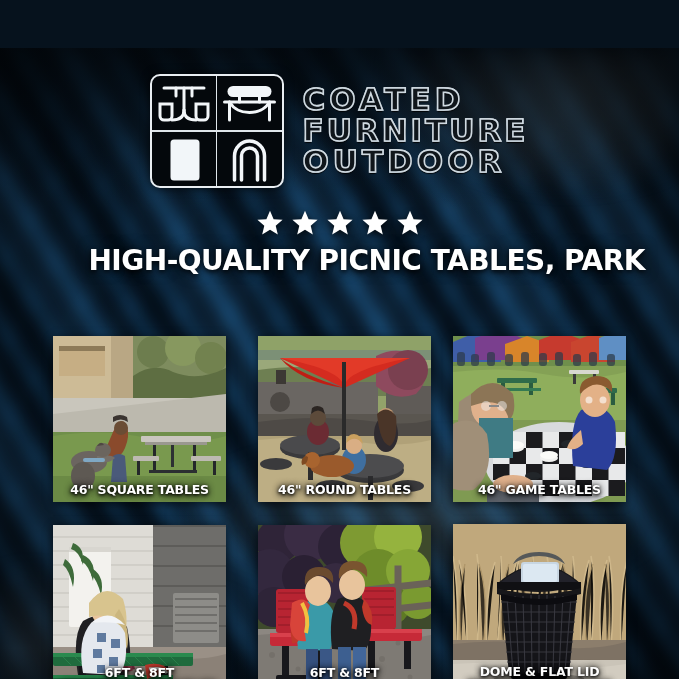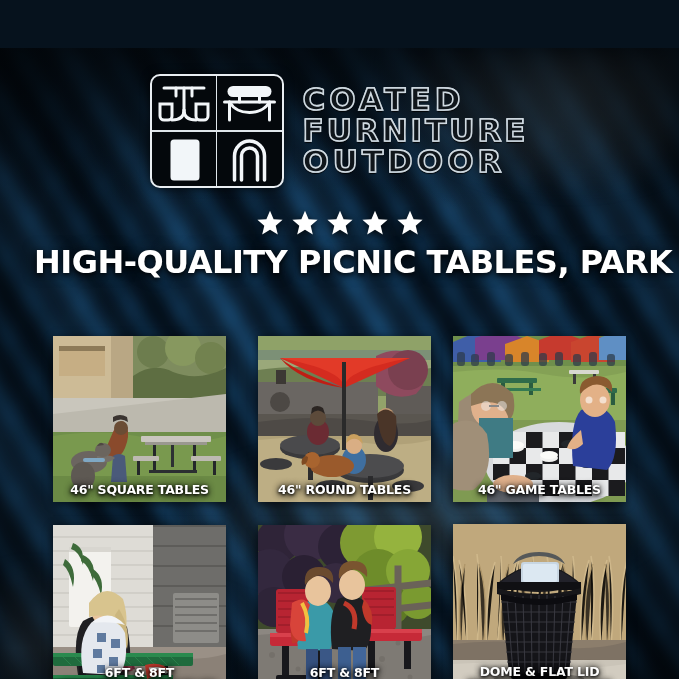--- a/index.html
+++ b/index.html
@@ -119,21 +119,21 @@
     width:28px;height:28px;display:block;color:#ffffff;
     filter:drop-shadow(0 2px 3px rgba(0,0,0,.75));
   }
 
   
   .headline{
     position:absolute;left:34px;right:34px;top:198px;
     text-align:right;
     font-family:"DejaVu Sans",sans-serif;
     font-weight:700;
-    font-size:32px;
+    font-size:28px;
     line-height:1.06;
     letter-spacing:-.5px;
     color:#ffffff;
     text-shadow:0 2px 5px rgba(0,0,0,.85), 0 0 14px rgba(0,0,0,.55);
   }
   .headline .hl{display:block;white-space:nowrap;}
 
   
   .grid{position:absolute;left:53px;top:288px;width:573px;height:360px;}
   .tile{

